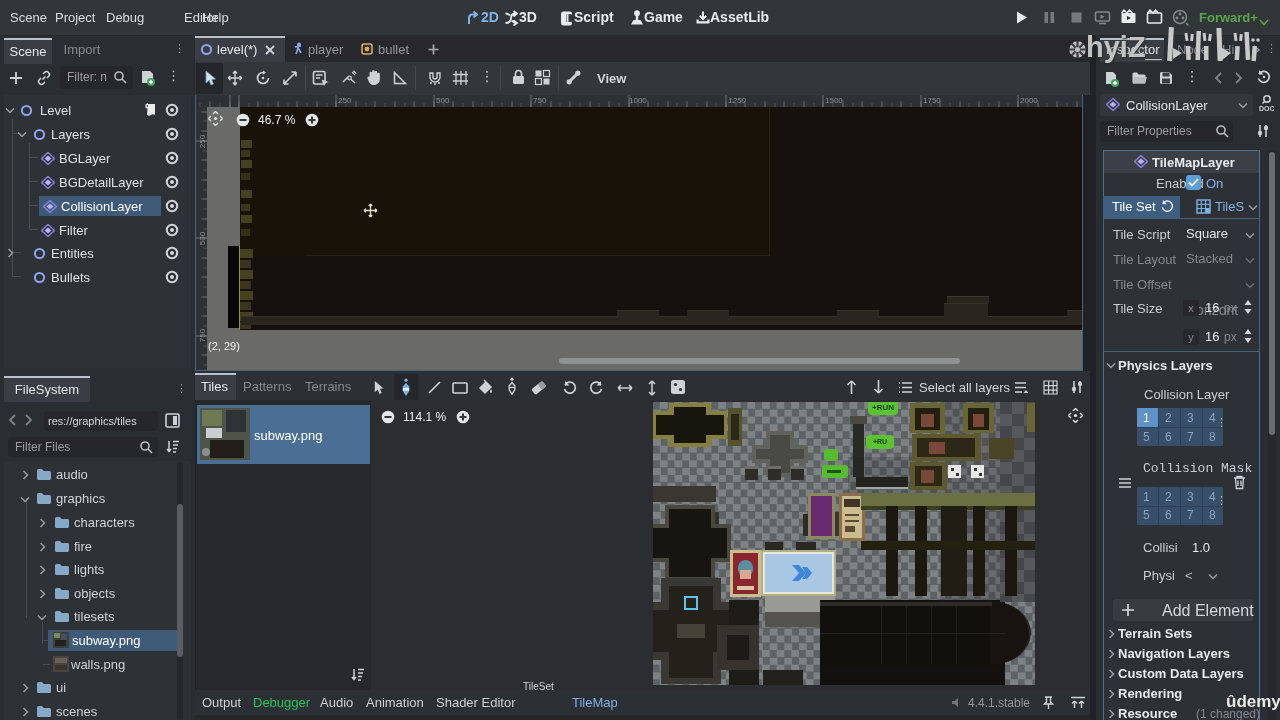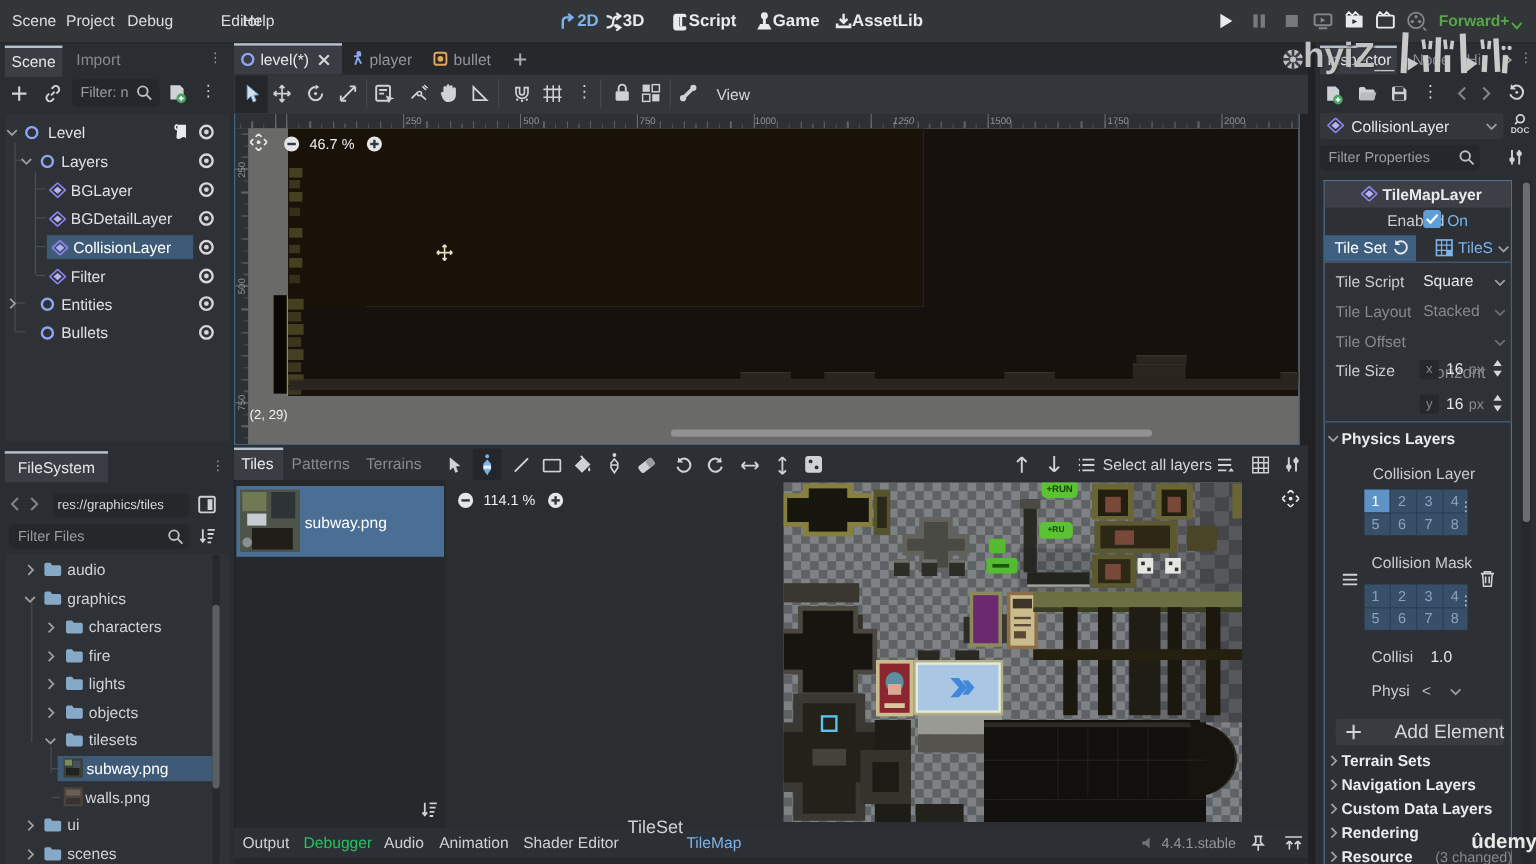--- a/index.html
+++ b/index.html
@@ -466,32 +466,32 @@
       <rect x="9.5" y="1.5" width="6" height="6" fill="none" stroke="#cfd2d5" stroke-width="1.2"></rect>
       <rect x="1.5" y="9.5" width="6" height="6" fill="none" stroke="#cfd2d5" stroke-width="1.2"></rect>
       <rect x="9.5" y="9.5" width="6" height="6" fill="#cfd2d5"></rect>
     </svg>
 <div class="abs" style="left:558px;top:66px;width:1px;height:24px;background:#45484c;"></div>
 <svg class="ic" style="left:565px;top:69px" width="17" height="17" viewBox="0 0 17 17">
       <circle cx="4.2" cy="12.8" r="2.6" fill="#cfd2d5"></circle>
       <circle cx="12.8" cy="4.2" r="2.6" fill="#cfd2d5"></circle>
       <path d="M5.5 11.5 L11.5 5.5" stroke="#cfd2d5" stroke-width="3"></path>
     </svg>
-<div class="abs txt" style="left:597px;top:71px;font-size:13px;color:#d4d6d9;">View</div>
+<div class="abs txt" style="left:597px;top:71px;font-size:13px;color:#d4d6d9;font-weight:bold;">View</div>
 
 
 <div class="abs" id="viewport"></div>
 <div class="abs" id="rulertop"></div>
 <div class="abs" id="rulerleft"></div>
 
 <div class="abs txt" style="left:338px;top:96px;font-size:8px;color:#8e9296;">250</div>
 <div class="abs txt" style="left:436px;top:96px;font-size:8px;color:#8e9296;">500</div>
 <div class="abs txt" style="left:533px;top:96px;font-size:8px;color:#8e9296;">750</div>
 <div class="abs txt" style="left:629px;top:96px;font-size:8px;color:#8e9296;">1000</div>
-<div class="abs txt" style="left:744px;top:96px;font-size:8px;color:#8e9296;font-style:italic;">1250</div>
+<div class="abs txt" style="left:728px;top:96px;font-size:8px;color:#8e9296;font-style:italic;">1250</div>
 <div class="abs txt" style="left:825px;top:96px;font-size:8px;color:#8e9296;">1500</div>
 <div class="abs txt" style="left:923px;top:96px;font-size:8px;color:#8e9296;">1750</div>
 <div class="abs txt" style="left:1020px;top:96px;font-size:8px;color:#8e9296;">2000</div>
 <div class="abs" id="rulerticks"></div>
 <div class="abs txt" style="left:193px;top:137px;font-size:8px;color:#8e9296;transform:rotate(-90deg);transform-origin:center;width:18px;text-align:center;">250</div>
 <div class="abs txt" style="left:193px;top:234px;font-size:8px;color:#8e9296;transform:rotate(-90deg);transform-origin:center;width:18px;text-align:center;">500</div>
 <div class="abs txt" style="left:193px;top:331px;font-size:8px;color:#8e9296;transform:rotate(-90deg);transform-origin:center;width:18px;text-align:center;">750</div>
 
 <div class="abs" id="canvas">
   <div id="levelrect"></div>
@@ -796,21 +796,21 @@
   <div class="abs" style="left:326px;top:71px;width:3px;height:3px;background:#333;"></div>
 </div>
 
 
 <div class="abs" id="bottombar"></div>
 <div class="abs txt" style="left:202px;top:695px;font-size:13px;color:#cfd2d5;">Output</div>
 <div class="abs txt" style="left:253px;top:695px;font-size:13px;color:#22c55e;">Debugger</div>
 <div class="abs txt" style="left:320px;top:695px;font-size:13px;color:#cfd2d5;">Audio</div>
 <div class="abs txt" style="left:366px;top:695px;font-size:13px;color:#cfd2d5;">Animation</div>
 <div class="abs txt" style="left:436px;top:695px;font-size:13px;color:#cfd2d5;">Shader Editor</div>
-<div class="abs txt" style="left:523px;top:681px;font-size:15px;color:#cfd2d5;">TileSet</div>
+<div class="abs txt" style="left:523px;top:681px;font-size:10px;color:#cfd2d5;">TileSet</div>
 <div class="abs txt" style="left:572px;top:695px;font-size:13px;color:#7db3e8;">TileMap</div>
 <svg class="ic" style="left:951px;top:697px" width="12" height="11" viewBox="0 0 12 11">
       <path d="M1 4 h2.5 L7 1 V10 L3.5 7 H1 Z" fill="#6f7276"></path>
     </svg>
 <div class="abs txt" style="left:968px;top:696px;font-size:12px;color:#94979b;">4.4.1.stable</div>
 <svg class="ic" style="left:1042px;top:695px" width="13" height="15" viewBox="0 0 13 15">
       <path d="M3 2 h7 M4.5 2 v5 l-2 2 h8 l-2 -2 v-5 M6.5 9 v5" stroke="#cfd2d5" stroke-width="1.4" fill="none"></path>
     </svg>
 <svg class="ic" style="left:1070px;top:696px" width="16" height="13" viewBox="0 0 16 13">
       <path d="M1 1.5 h14 M4.5 12 V5 M4.5 5 L2 7.5 M4.5 5 L7 7.5 M11.5 12 V5 M11.5 5 L9 7.5 M11.5 5 L14 7.5" stroke="#cfd2d5" stroke-width="1.4" fill="none"></path>
@@ -960,21 +960,21 @@
 </div>
 <div class="abs txt" style="left:1143px;top:411px;font-size:12px;color:#fff;">1</div>
 <div class="abs txt" style="left:1165px;top:411px;font-size:12px;color:#8aa3c0;">2</div>
 <div class="abs txt" style="left:1187px;top:411px;font-size:12px;color:#8aa3c0;">3</div>
 <div class="abs txt" style="left:1209px;top:411px;font-size:12px;color:#8aa3c0;">4</div>
 <div class="abs txt" style="left:1143px;top:430px;font-size:12px;color:#8aa3c0;">5</div>
 <div class="abs txt" style="left:1165px;top:430px;font-size:12px;color:#8aa3c0;">6</div>
 <div class="abs txt" style="left:1187px;top:430px;font-size:12px;color:#8aa3c0;">7</div>
 <div class="abs txt" style="left:1209px;top:430px;font-size:12px;color:#8aa3c0;">8</div>
 <div class="abs" style="left:1216px;top:416px;color:#cfd2d5;font-size:11px;">⋮</div>
-<div class="insplabel txt" style="left:1143px;top:461px;">Collision Mask</div>
+<div class="insplabel txt" style="left:1143px;top:461px;font-family:Liberation Mono, monospace;">Collision Mask</div>
 <svg class="ic" style="left:1118px;top:477px" width="14" height="12" viewBox="0 0 14 12">
       <path d="M1 2 h12 M1 6 h12 M1 10 h12" stroke="#cfd2d5" stroke-width="1.6"></path>
     </svg>
 <svg class="ic" style="left:1233px;top:475px" width="13" height="15" viewBox="0 0 13 15">
       <path d="M1 3 h11 M4 3 V1.5 h5 V3 M2.5 3 l0.8 10.5 h6.4 L10.5 3 M5 5.5 v5.5 M8 5.5 v5.5" stroke="#cfd2d5" stroke-width="1.3" fill="none"></path>
     </svg>
 
 <div class="abs" style="left:1137px;top:487px;width:86px;height:38px;background:#374f68;">
   <div class="abs" style="left:0;top:19px;width:86px;height:1px;background:#2c3f54;"></div>
   <div class="abs" style="left:21px;top:0;width:1px;height:38px;background:#2c3f54;"></div>
@@ -1017,21 +1017,21 @@
     </svg>
 <div class="boldlabel txt" style="left:1118px;top:666px;">Custom Data Layers</div>
 <svg class="ic" style="left:1107px;top:689px" width="9" height="10">
       <use href="#chr"></use>
     </svg>
 <div class="boldlabel txt" style="left:1118px;top:686px;">Rendering</div>
 <svg class="ic" style="left:1107px;top:709px" width="9" height="10">
       <use href="#chr"></use>
     </svg>
 <div class="boldlabel txt" style="left:1118px;top:706px;">Resource</div>
-<div class="abs txt" style="left:1196px;top:707px;font-size:12px;color:#85888c;">(3 changed)</div>
+<div class="abs txt" style="left:1196px;top:707px;font-size:12px;color:#85888c;">(1 changed)</div>
 
 <div class="abs" style="left:1268px;top:150px;width:8px;height:570px;background:#26282c;"></div>
 <div class="abs" style="left:1269px;top:152px;width:6px;height:283px;background:#6a6d71;border-radius:3px;"></div>
 
 
 <svg class="ic" style="left:1068px;top:40px" width="19" height="19" viewBox="0 0 19 19">
       <circle cx="9.5" cy="9.5" r="8.2" fill="#bfbfbf"></circle>
       <path d="M9.5 1 V18 M1 9.5 H18 M3.5 3.5 L15.5 15.5 M15.5 3.5 L3.5 15.5" stroke="#3a3d42" stroke-width="2.2"></path>
       <circle cx="9.5" cy="9.5" r="2.5" fill="#bfbfbf"></circle>
     </svg>

